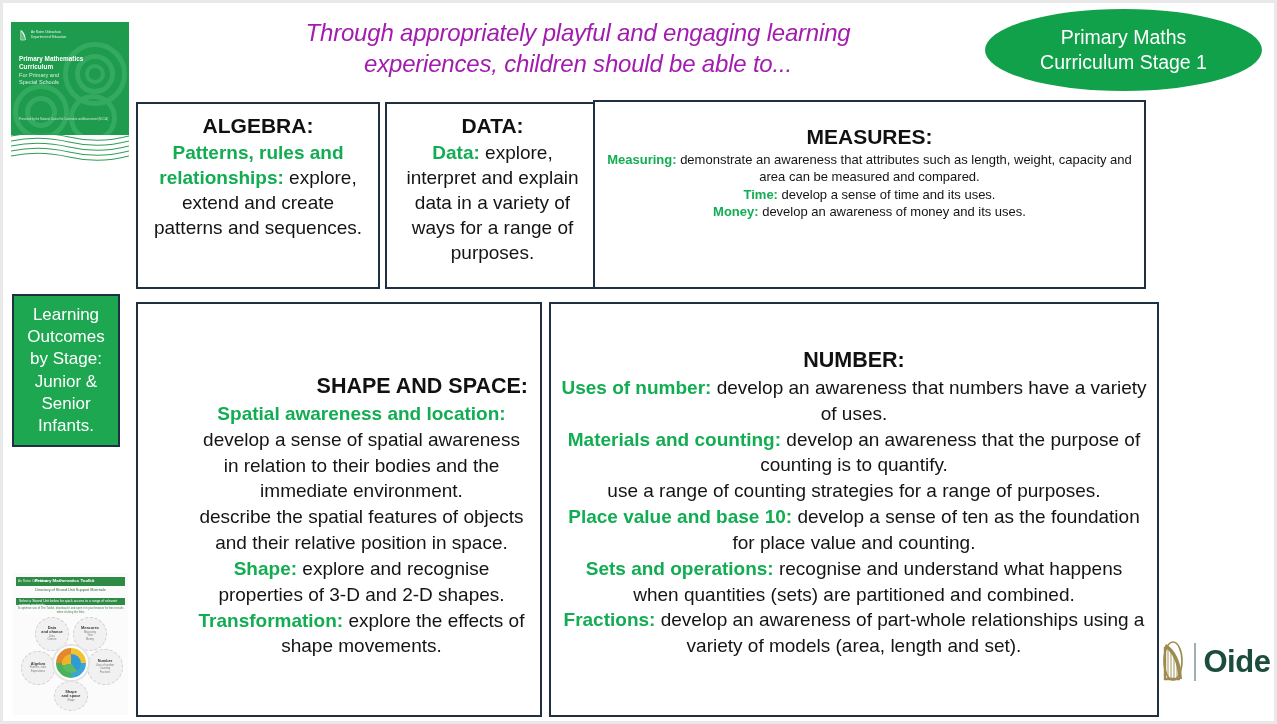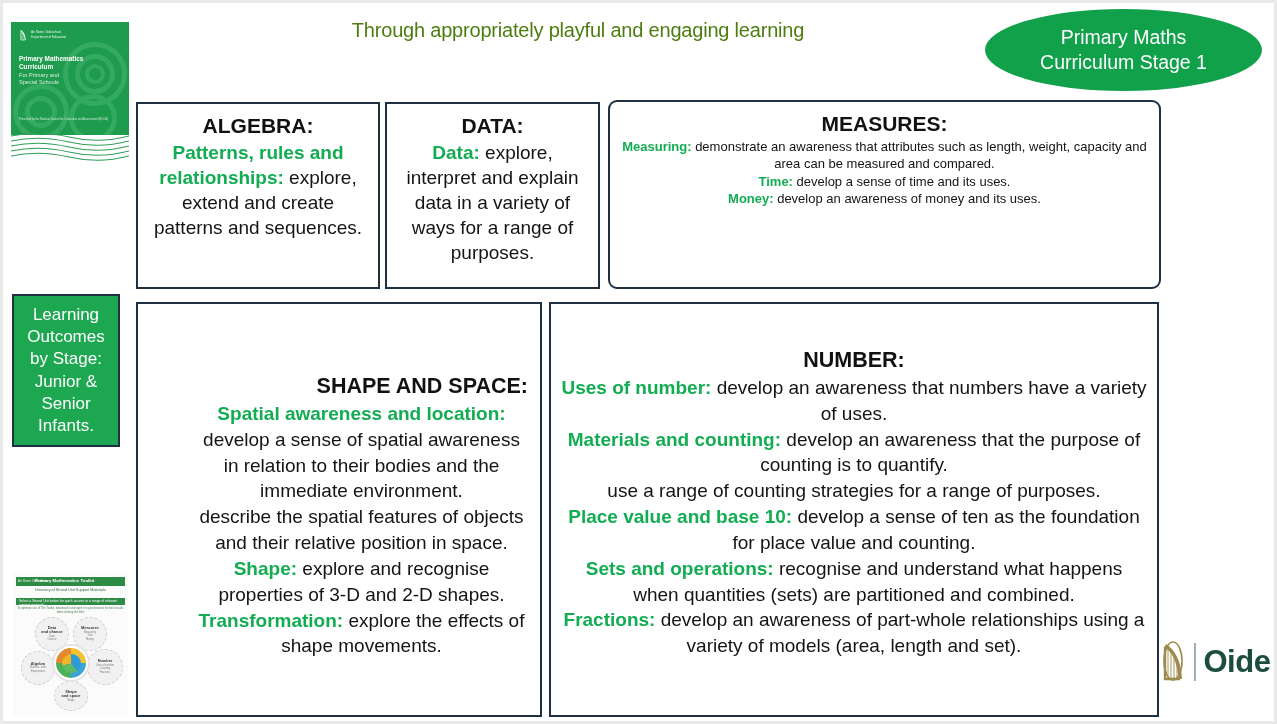--- a/index.html
+++ b/index.html
@@ -15,23 +15,24 @@
     background: #ffffff;
     border: 3px solid #e9e9ea;
   }
 
   
   .headline {
     position: absolute;
     left: 190px; top: 14px;
     width: 770px;
     text-align: center;
-    font-size: 20px;
+    font-style: italic;
+    font-size: 24px;
     line-height: 1.30;
-    color: #4d7c0f;
+    color: #a21caf;
     letter-spacing: -0.2px;
   }
   .badge {
     position: absolute;
     left: 982px; top: 6px;
     width: 277px; height: 82px;
     border-radius: 50%;
     background: #11A14B;
     color: #ffffff;
     display: flex; flex-direction: column;
@@ -131,21 +132,21 @@
   .grn { color: #12AD52; font-weight: bold; }
 
   #box-algebra { left: 133px; top: 99px; width: 244px; height: 187px; padding: 10px 9px; }
   #box-algebra .title { font-size: 21px; margin-bottom: 2px; }
   #box-algebra .body  { font-size: 19px; line-height: 1.32; }
 
   #box-data { left: 382px; top: 99px; width: 215px; height: 187px; padding: 10px 8px; }
   #box-data .title { font-size: 21px; margin-bottom: 2px; }
   #box-data .body  { font-size: 19px; line-height: 1.32; }
 
-  #box-measures { left: 605px; top: 97px; width: 553px; height: 189px; padding: 10px 10px; border-radius: 9px; }
+  #box-measures { left: 590px; top: 97px; width: 553px; height: 189px; padding: 23px 10px; }
   #box-measures .title { font-size: 21px; margin-bottom: 2px; }
   #box-measures .body  { font-size: 13px; line-height: 1.34; }
 
   #box-shape { left: 133px; top: 299px; width: 406px; height: 415px; padding: 14px 12px; }
   #box-shape .inner { margin-top: 56px; }
   #box-shape .title { font-size: 21.5px; margin-bottom: 2px; text-align: right; }
   #box-shape .body  { font-size: 19px; line-height: 1.36; margin-left: 45px; }
 
   #box-number { left: 546px; top: 299px; width: 610px; height: 415px; padding: 14px 10px; }
   #box-number .inner { margin-top: 30px; }
@@ -196,20 +197,21 @@
         <path d="M0 9 Q28 3 58 10 T118 9"></path>
         <path d="M0 14 Q28 8 58 15 T118 14"></path>
         <path d="M0 19 Q28 13 58 20 T118 19"></path>
         <path d="M0 24 Q28 18 58 25 T118 24"></path>
       </g>
     </svg>
   </div>
 
   <div class="headline">
     <div>Through appropriately playful and engaging learning</div>
+    <div>experiences, children should be able to...</div>
   </div>
 
   <div class="badge">
     <div>Primary Maths</div>
     <div>Curriculum Stage 1</div>
   </div>
 
   <div class="side-label">
     <span>Learning Outcomes by Stage: Junior &amp; Senior Infants.</span>
   </div>

